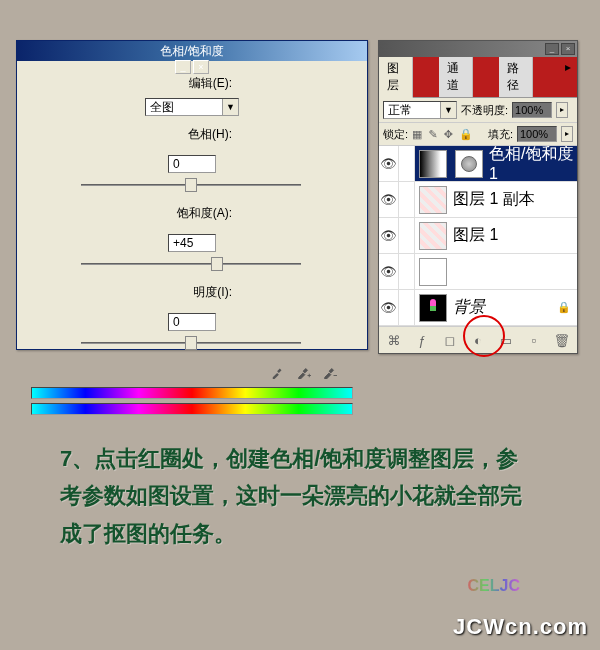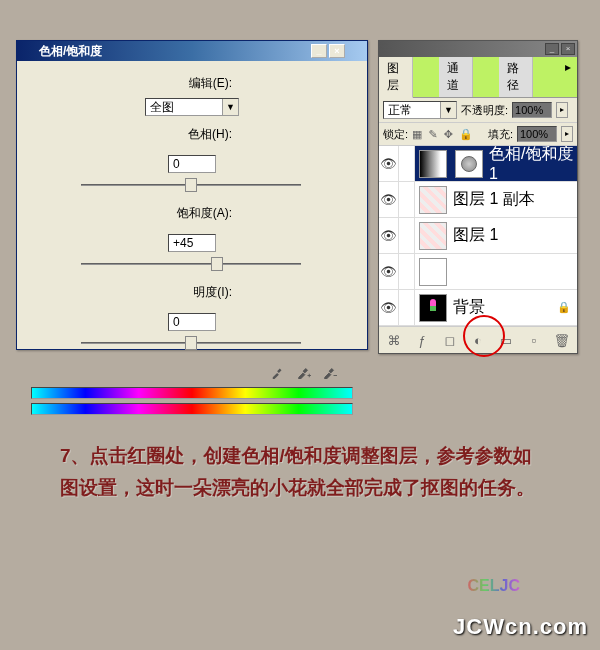--- a/index.html
+++ b/index.html
@@ -13,23 +13,23 @@
 }
 .dialog {
   position: absolute; left: 16px; top: 40px;
   width: 352px; height: 310px;
   background: #ece9d8; border: 1px solid #0a246a;
   box-shadow: 1px 1px 2px rgba(0,0,0,0.3);
 }
 .titlebar {
   height: 20px;
   background: linear-gradient(90deg, #0a246a 0%, #3b6ea5 50%, #a6caf0 100%);
-  color: #fff; font-weight: bold;
-  padding: 2px 22px;
-  display: flex; justify-content: space-between; align-items: center;
+  color: #fff; font-weight: normal;
+  padding: 2px 8px;
+  display: flex; justify-content: space-between; align-items: center; flex-direction: column;
 }
 .titlebar-buttons { display: flex; gap: 2px; }
 .tbtn { width: 16px; height: 14px; background: #ece9d8; border: 1px outset #fff; font-size: 9px; text-align: center; line-height: 12px; cursor: pointer; }
 .ttbtn { width: 14px; height: 12px; background: #666; border: 1px solid #444; font-size: 8px; text-align: center; line-height: 10px; color: #ddd; cursor: pointer; }
 .dialog-body { padding: 10px 14px; }
 .row { display: flex; align-items: center; gap: 6px; margin: 4px 0; flex-direction: column; }
 .label { width: 80px; text-align: right; }
 .combo {
   display: flex; border: 1px inset #999; background: #fff; height: 18px;
 }
@@ -62,21 +62,21 @@
   width: 200px;
   background: #ece9d8; border: 1px solid #555;
   box-shadow: 1px 1px 2px rgba(0,0,0,0.3);
 }
 .panel-titlebar {
   height: 16px;
   background: linear-gradient(90deg, #555, #888);
   display: flex; justify-content: flex-end; align-items: center;
   padding: 0 2px; gap: 2px;
 }
-.tabs { display: flex; background: #bef264; border-bottom: 1px solid #999; gap: 26px; }
+.tabs { display: flex; background: #b91c1c; border-bottom: 1px solid #999; gap: 26px; }
 .tab { padding: 3px 8px; font-size: 12px; background: #ddd; border-right: 1px solid #bbb; cursor: pointer; }
 .tab.active { background: #ece9d8; border-bottom: 1px solid #ece9d8; margin-bottom: -1px; }
 .tab-arrow { margin-left: auto; padding: 3px 6px; cursor: pointer; }
 .panel-row { display: flex; align-items: center; padding: 3px 4px; gap: 4px; border-bottom: 1px solid #ccc; }
 .panel-row .combo input { width: 56px; }
 .small-label { font-size: 11px; }
 .pctbox { border: 1px inset #999; background: #737373; width: 40px; height: 16px; font-size: 11px; padding: 0 2px; }
 .arrow-btn { width: 12px; height: 16px; border: 1px solid #999; background: #ece9d8; font-size: 8px; text-align: center; line-height: 14px; cursor: pointer; }
 .lock-icons { display: flex; gap: 6px; align-items: center; color: #666; }
 .lock-icons span { cursor: pointer; font-size: 11px; }
@@ -95,38 +95,38 @@
   display: flex; align-items: center; justify-content: center;
   font-size: 9px; overflow: hidden;
 }
 .mask-box { background: linear-gradient(90deg, #000 0%, #888 40%, #fff 80%); }
 .fill-circle { width: 16px; height: 16px; border-radius: 50%; background: radial-gradient(circle, #ccc, #888); border: 1px solid #666; }
 .white-mask { background: #fff; }
 .pattern-thumb { background: repeating-linear-gradient(45deg, #eee 0 4px, #fdd 4px 8px); }
 .flower-thumb { background: #000; position: relative; }
 .flower-thumb::after { content: ''; position: absolute; left: 10px; top: 4px; width: 6px; height: 12px; background: linear-gradient(#f5c 0 60%, #5b5 60%); border-radius: 3px 3px 0 0; }
 .layer-name { font-size: 16px; flex: 1; padding-left: 2px; }
-.italic { }
+.italic { font-style: italic; }
 .lock-mark { margin-right: 6px; font-size: 11px; }
 .panel-footer {
   display: flex; gap: 10px; align-items: center; justify-content: center;
   padding: 4px 0; background: #ece9d8; border-top: 1px solid #ccc;
   position: relative;
 }
 .foot-icon { width: 18px; height: 18px; color: #666; display: flex; align-items: center; justify-content: center; cursor: pointer; font-size: 13px; }
 .red-circle {
   position: absolute; width: 42px; height: 42px;
   border: 2px solid #d00; border-radius: 50%;
   left: 84px; top: -12px; pointer-events: none;
 }
 
 .instruction {
   position: absolute; left: 60px; top: 440px; right: 60px;
-  font-size: 19px; font-weight: bold;
-  color: #7f1d1d;
+  font-size: 22px; font-weight: bold;
+  color: #14532d;
   line-height: 1.7;
   text-shadow: 1px 1px 0 rgba(255,255,255,0.3);
 }
 .watermark {
   position: absolute; right: 12px; bottom: 10px;
   text-align: right; color: #fff; font-weight: bold;
 }
 .watermark .small { font-size: 13px; text-shadow: 1px 1px 2px #000; }
 .watermark .big { font-size: 22px; text-shadow: 1px 1px 2px #000; letter-spacing: 1px; }
 .logo {

